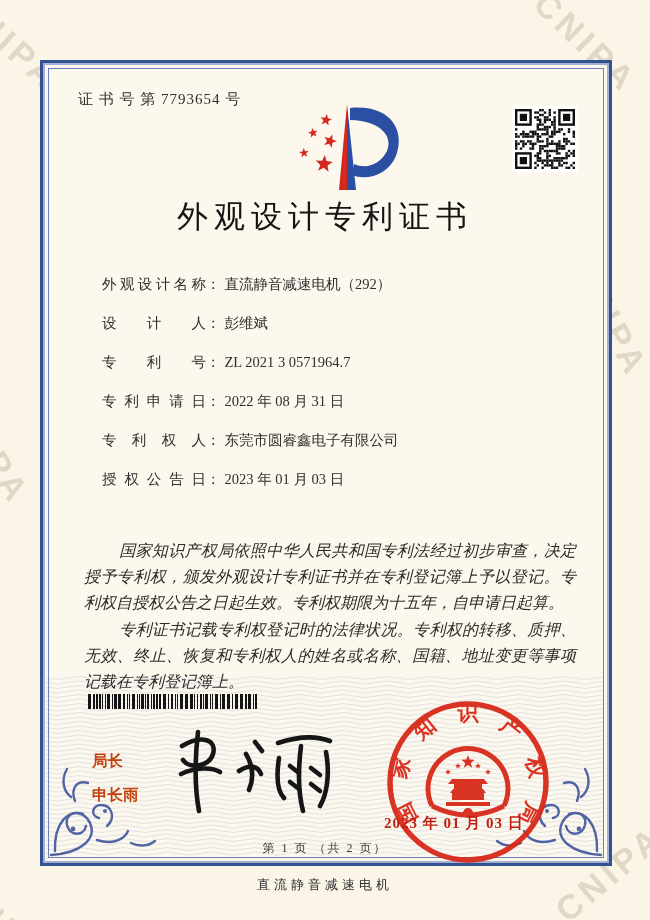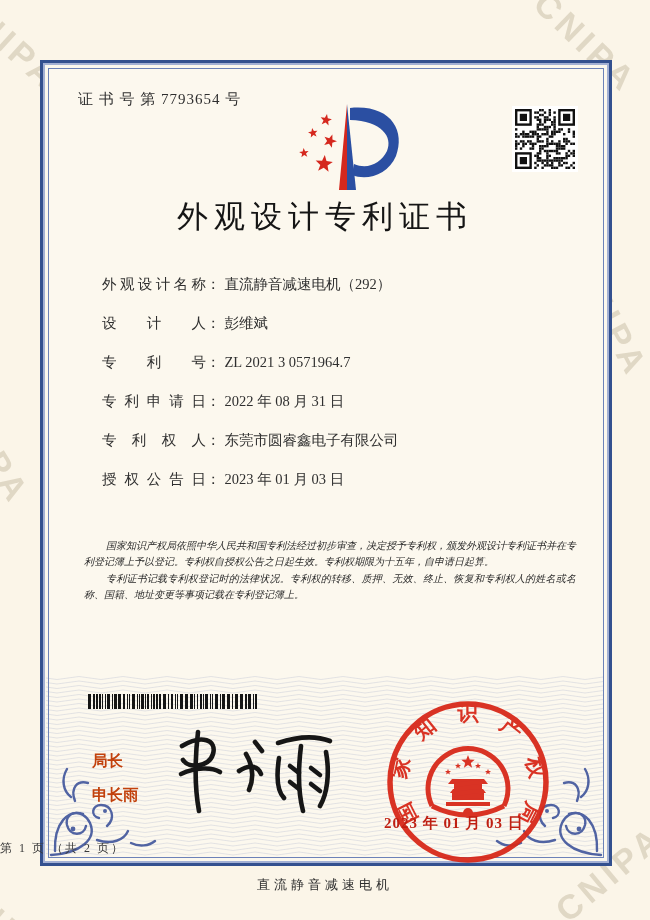--- a/index.html
+++ b/index.html
@@ -20,30 +20,30 @@
   #logo{left:284px;top:100px;}
   #qrbox{left:512px;top:106px;width:66px;height:66px;background:#fff;padding:3px;box-sizing:border-box;}
   #title{left:0;top:196px;width:650px;text-align:center;font-size:31px;font-weight:400;
          letter-spacing:6px;color:#151515;}
   #fields{left:102px;top:270px;width:505px;margin-top:6px;}
   .field{margin-bottom:22px;font-size:14.5px;line-height:17px;white-space:nowrap;position:relative;}
   .f-label{display:inline-block;width:104px;text-align:justify;text-align-last:justify;}
   .f-colon{display:inline-block;margin-right:4px;}
   .grant{position:absolute;left:247px;top:0;}
   #paras{left:84px;top:538px;width:492px;}
-  #paras p{margin:0;font-size:10px;line-height:1.64;text-indent:2.2em;text-align:justify;
+  #paras p{margin:0;font-size:16px;line-height:1.64;text-indent:2.2em;text-align:justify;
            font-style:italic;color:#2b2b2b;}
   #barcode{left:88px;top:694px;}
   #director{left:92px;top:744px;font-family:"Liberation Sans","DejaVu Sans",sans-serif;
             font-size:15.5px;font-weight:600;color:#c2410c;line-height:34px;}
   #sig{left:158px;top:716px;z-index:2;}
   #seal{left:373px;top:687px;z-index:3;opacity:.95;}
   #sealdate{left:384px;top:814px;z-index:4;font-size:15px;font-weight:700;color:#bf1f12;
             letter-spacing:1px;white-space:nowrap;}
-  #pagefoot{left:0;top:840px;width:650px;font-size:12px;letter-spacing:2px;color:#3a3a3a;}
+  #pagefoot{left:0;top:840px;width:650px;text-align:center;font-size:12px;letter-spacing:2px;color:#3a3a3a;}
   #contnote{left:0;top:876px;width:650px;text-align:center;font-size:13px;letter-spacing:4px;color:#2e2e2e;z-index:2;}
 </style>
 </head>
 <body>
 
 <div id="page">
 
   <span class="wm" style="left:-28px;top:-16px;transform:rotate(42deg);">CNIPA</span>
   <span class="wm" style="left:553px;top:-16px;transform:rotate(44deg);">CNIPA</span>
   <span class="wm" style="left:596px;top:252px;transform:rotate(62deg);">CNIPA</span>

